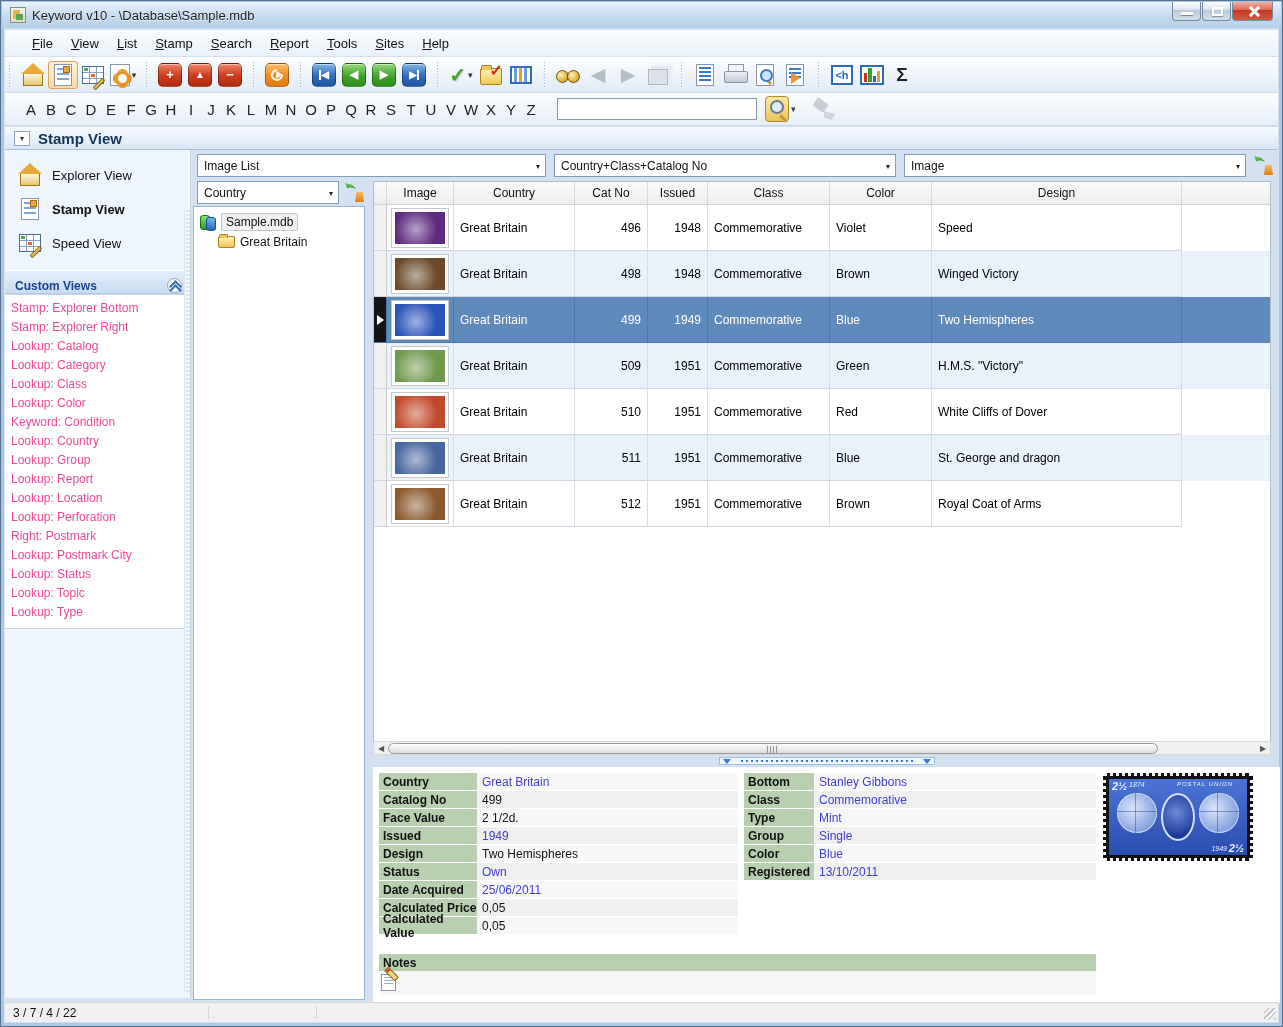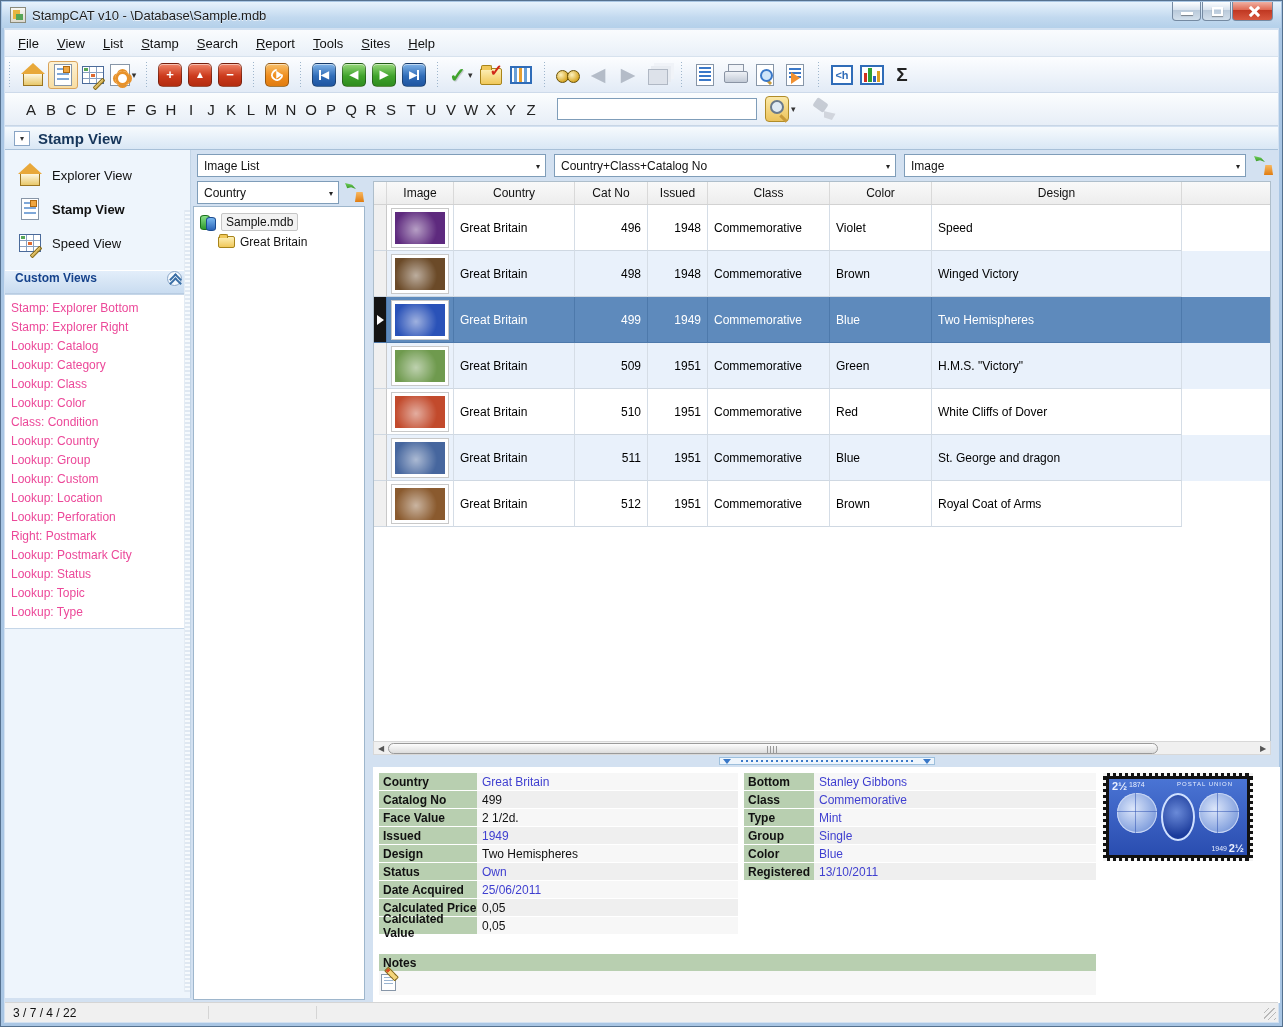--- a/index.html
+++ b/index.html
@@ -23,21 +23,21 @@
              border-radius:0 0 4px 4px; margin-left:1px; position:relative; }
   .win-btn.close { width:41px; background:linear-gradient(#f0b0a2,#df6751 45%,#c03822 46%,#d8573f); }
   .glyph-min { position:absolute; left:8px; bottom:5px; width:12px; height:3px; background:#fff; box-shadow:0 1px 1px rgba(0,0,0,.4); }
   .glyph-max { position:absolute; left:9px; top:5px; width:11px; height:9px; border:2px solid #fff; box-shadow:0 1px 1px rgba(0,0,0,.3); }
   .glyph-close { position:absolute; left:14px; top:3px; width:13px; height:13px; }
   .glyph-close::before, .glyph-close::after { content:""; position:absolute; left:6px; top:0; width:3px; height:13px; background:#fff; }
   .glyph-close::before { transform:rotate(45deg); } .glyph-close::after { transform:rotate(-45deg); }
 
   
   .menubar { position:absolute; left:4px; top:29px; right:4px; height:27px;
-             background:linear-gradient(#fafcfe,#e9f0f8); display:flex; align-items:center; padding-left:4px;
+             background:linear-gradient(#fafcfe,#e9f0f8); display:flex; align-items:center; padding-left:18px;
              border-bottom:1px solid #d7e2ee; }
   .menu-item { font-size:13px; color:#111; padding:4px 9px; cursor:default; }
   .menu-item::first-letter { text-decoration:underline; }
 
   
   .toolbar { position:absolute; left:4px; top:56px; right:4px; height:36px;
              background:linear-gradient(#fcfdff,#e2ebf6); display:flex; align-items:center;
              border-bottom:1px solid #cddaea; }
   .tb-group { display:flex; align-items:center; height:32px; padding:0 4px; }
   .tb-sep { width:5px; height:26px; margin:0 2px;
@@ -126,21 +126,21 @@
   .vh-title { font-size:15px; font-weight:bold; color:#15355a; }
 
   
   .sidebar { position:absolute; left:4px; top:149px; width:186px; bottom:28px; background:#eef5fc; border-right:1px solid #c2d4e6; }
   .side-view { display:flex; align-items:center; gap:9px; padding:5px 0 5px 12px; font-size:13px; color:#111; cursor:default; }
   .side-view:first-child { margin-top:8px; }
   .side-view.active .sv-label { font-weight:bold; }
   .sv-icon { width:26px; height:24px; display:flex; align-items:center; justify-content:center; position:relative; }
   .cv-header { margin-top:10px; height:24px; background:linear-gradient(#e3eefa,#c9dcf0);
                border-top:1px solid #fff; border-bottom:1px solid #b8cce2;
-               display:flex; align-items:flex-start; justify-content:space-between; padding:0 8px 0 10px; }
+               display:flex; align-items:flex-end; justify-content:space-between; padding:0 8px 0 10px; }
   .cv-title { font-size:12px; font-weight:bold; color:#15428b; }
   .cv-chevron { width:15px; height:15px; border:1px solid #8aa6c8; border-radius:50%; background:#f4f9fe; position:relative; }
   .cv-chevron::before, .cv-chevron::after { content:""; position:absolute; left:3px; width:7px; height:7px; border-left:2px solid #3a6ea5; border-top:2px solid #3a6ea5; transform:rotate(45deg); }
   .cv-chevron::before { top:3px; } .cv-chevron::after { top:7px; }
   .cv-list { background:#fff; border:1px solid #c5d6e8; border-left:none; margin-right:2px; padding:4px 0 6px 0; position:relative; }
   .cv-item { font-size:12px; color:#ec4899; padding:2px 0 2px 6px; line-height:15px; cursor:default; }
   .cv-scroll { position:absolute; right:0; top:60px; bottom:6px; width:6px; background:repeating-linear-gradient(#dfe8f2 0 2px, #f6fafd 2px 4px); border-left:1px solid #e4ecf4; }
 
   
   .combo { position:absolute; height:23px; background:#fff; border:1px solid #7f9db9; display:flex; align-items:center;
@@ -214,21 +214,21 @@
                font-size:12px; font-weight:bold; color:#111; display:flex; align-items:center; padding-left:4px; }
   .notes-area { position:absolute; left:6px; top:204px; width:717px; height:24px; background:#f7f7f7; }
   .edit-icon { position:absolute; left:2px; top:3px; width:15px; height:17px; background:#fff; border:1px solid #8796a8; }
   .edit-icon::before { content:""; position:absolute; left:2px; top:2px; right:2px; height:9px; background:repeating-linear-gradient(#9ab4d0 0 1px, transparent 1px 3px); }
   .edit-icon::after { content:""; position:absolute; right:-4px; top:-4px; width:13px; height:4px; background:linear-gradient(90deg,#e05020 0 3px,#f5d578 3px); border:1px solid #8a6a10; transform:rotate(45deg); border-radius:1px; }
 
   
   .preview { position:absolute; left:730px; top:6px; width:150px; height:88px; background:#111;
              border:3px dotted #f4f4f4; background-clip:border-box; }
   .preview-inner { position:absolute; left:3px; top:3px; right:3px; bottom:3px;
-             background:linear-gradient(#4a74d4,#2a4db0); overflow:hidden; }
+             background:linear-gradient(#4a74d4,#2a4db0); overflow:hidden;font-style:italic; }
   .globe { position:absolute; top:14px; width:40px; height:40px; border-radius:50%;
            background:radial-gradient(circle at 40% 40%, #dce6fa, #8aa6e0 65%, #5a7ac8);
            box-shadow:inset 0 0 0 1px #c8d6f4; }
   .globe.l { left:8px; } .globe.r { right:8px; }
   .globe::before { content:""; position:absolute; left:18px; top:0; width:1px; height:100%; background:rgba(42,77,176,.5); }
   .globe::after { content:""; position:absolute; left:0; top:18px; width:100%; height:1px; background:rgba(42,77,176,.5); }
   .oval { position:absolute; left:50%; top:50%; transform:translate(-50%,-50%); width:34px; height:48px; border-radius:50%;
           background:radial-gradient(circle at 45% 40%, #6a8ad8, #1a3a9a 75%); border:2px solid #cfe0ff; }
   .pv-text { position:absolute; color:#eaf0ff; font-size:9px; font-weight:bold; }
   .pv-denom-tl { left:3px; top:1px; font-size:11px; }
@@ -245,21 +245,21 @@
   .sb-grip { position:absolute; right:2px; bottom:2px; width:12px; height:12px;
              background:repeating-linear-gradient(135deg, transparent 0 3px, #b8b8b8 3px 4px); }
 </style>
 </head>
 <body>
 
 <div class="window">
 
   <div class="titlebar">
     <span class="app-icon"></span>
-    <span class="title-text">StampCAT v10 - \Database\Sample.mdb</span>
+    <span class="title-text">Keyword v10 - \Database\Sample.mdb</span>
     <span class="win-controls">
       <span class="win-btn">
           <span class="glyph-min"></span>
         </span>
       <span class="win-btn">
           <span class="glyph-max"></span>
         </span>
       <span class="win-btn close">
           <span class="glyph-close"></span>
         </span>
@@ -492,24 +492,24 @@
       <span class="cv-chevron"></span>
     </div>
     <div class="cv-list">
 
     <div class="cv-item">Stamp: Explorer Bottom</div>
         <div class="cv-item">Stamp: Explorer Right</div>
         <div class="cv-item">Lookup: Catalog</div>
         <div class="cv-item">Lookup: Category</div>
         <div class="cv-item">Lookup: Class</div>
         <div class="cv-item">Lookup: Color</div>
-        <div class="cv-item">Class: Condition</div>
+        <div class="cv-item">Keyword: Condition</div>
         <div class="cv-item">Lookup: Country</div>
         <div class="cv-item">Lookup: Group</div>
-        <div class="cv-item">Lookup: Custom</div>
+        <div class="cv-item">Lookup: Report</div>
         <div class="cv-item">Lookup: Location</div>
         <div class="cv-item">Lookup: Perforation</div>
         <div class="cv-item">Right: Postmark</div>
         <div class="cv-item">Lookup: Postmark City</div>
         <div class="cv-item">Lookup: Status</div>
         <div class="cv-item">Lookup: Topic</div>
         <div class="cv-item">Lookup: Type</div>
       </div>
     <span class="cv-scroll"></span>
   </div>

